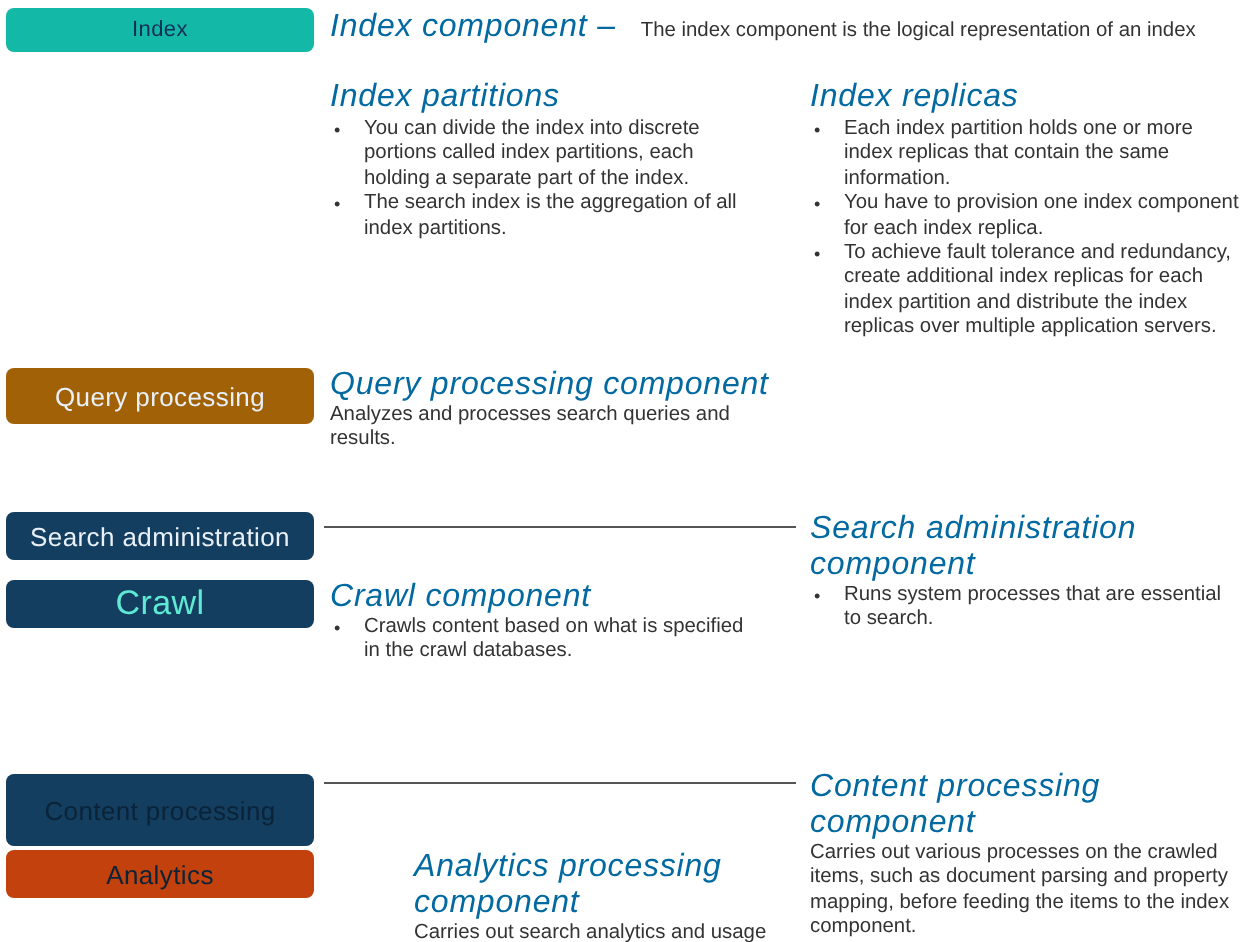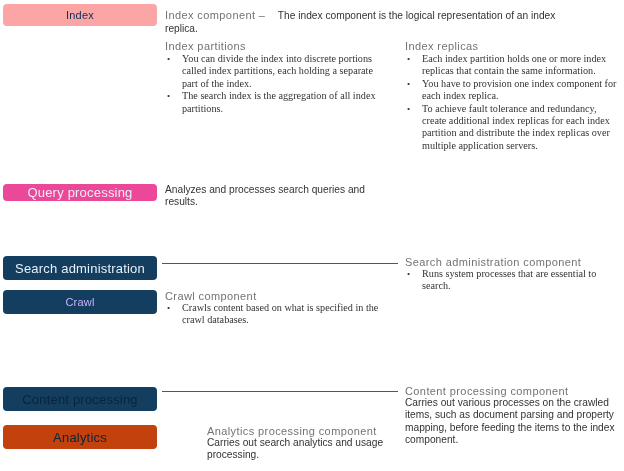--- a/index.html
+++ b/index.html
@@ -1,72 +1,72 @@
 <!DOCTYPE html>
 <html><head>
 <meta charset="utf-8">
 <style>
   html, body { margin:0; padding:0; background:#ffffff; }
   body { width:624px; height:471px; position:relative; overflow:hidden;
          font-family:"Liberation Sans", sans-serif; color:#222; }
   .btn { position:absolute; left:3px; width:154px; height:23px; border-radius:4px;
          display:flex; align-items:center; justify-content:center;
          font-size:12.5px; letter-spacing:0.2px; }
-  .btn.index { top:4px; height:22px; background:#fca5a5; color:#0f2f57; font-size:11px; }
-  .btn.query { top:184px; height:17px; background:#ec4899; color:#e8f0f8; font-size:13px; }
+  .btn.index { top:4px; height:22px; background:#14b8a6; color:#0f2f57; font-size:11px; }
+  .btn.query { top:184px; height:28px; background:#a16207; color:#e8f0f8; font-size:13px; }
   .btn.admin { top:256px; height:24px; background:#143e5f; color:#e9f0f7; font-size:13px;text-align:center; }
-  .btn.crawl { top:290px; height:24px; background:#143e5f; color:#c4b5fd; font-size:11px; }
-  .btn.content { top:387px; height:24px; background:#143e5f; color:#0b2338; font-size:13px; }
+  .btn.crawl { top:290px; height:24px; background:#143e5f; color:#5eead4; font-size:17px; }
+  .btn.content { top:387px; height:36px; background:#143e5f; color:#0b2338; font-size:13px; }
   .btn.analytics { top:425px; height:24px; background:#c2410c; color:#0b2338; font-size:13px; }
 
-  .title { font-size:11px; color:#737373; letter-spacing:0.4px; }
+  .title { font-size:16px; color:#0369a1; letter-spacing:0.4px;font-style:italic; }
   .desc { font-size:10.2px; color:#333; line-height:12.4px; }
   .block { position:absolute; }
   ul { margin:0; padding:0; list-style:none; }
-  li { position:relative; padding-left:17px; font-size:10.2px; color:#333; line-height:12.4px;font-family:Liberation Serif, serif; }
+  li { position:relative; padding-left:17px; font-size:10.2px; color:#333; line-height:12.4px; }
   li::before { content:"\2022"; position:absolute; left:2px; top:0; font-size:9px; }
 
   .line { position:absolute; height:1px; background:#555; }
 </style>
 </head>
 <body>
 
 <div class="btn index">Index</div>
 <div class="btn query">Query processing</div>
 <div class="btn admin">Search administration</div>
 <div class="btn crawl">Crawl</div>
 <div class="btn content">Content processing</div>
 <div class="btn analytics">Analytics</div>
 
 <div class="block" style="left:165px; top:5px; width:455px;">
   <div style="white-space:nowrap;">
     <span class="title">Index component –</span>
     <span class="desc" style="margin-left:8px;">The index component is the logical representation of an index</span>
   </div>
-  <div class="desc">replica.</div>
 </div>
 
 <div class="block" style="left:165px; top:40px; width:215px;">
   <div class="title" style="margin-bottom:1px;">Index partitions</div>
   <ul>
     <li>You can divide the index into discrete portions called index partitions, each holding a separate part of the index.</li>
     <li>The search index is the aggregation of all index partitions.</li>
   </ul>
 </div>
 
 <div class="block" style="left:405px; top:40px; width:215px;">
   <div class="title" style="margin-bottom:1px;">Index replicas</div>
   <ul>
     <li>Each index partition holds one or more index replicas that contain the same information.</li>
     <li>You have to provision one index component for each index replica.</li>
     <li>To achieve fault tolerance and redundancy, create additional index replicas for each index partition and distribute the index replicas over multiple application servers.</li>
   </ul>
 </div>
 
 <div class="block" style="left:165px; top:184px; width:220px;">
+  <div class="title">Query processing component</div>
   <div class="desc">Analyzes and processes search queries and results.</div>
 </div>
 
 <div class="line" style="left:162px; top:263px; width:236px;"></div>
 <div class="line" style="left:162px; top:391px; width:236px;"></div>
 
 <div class="block" style="left:405px; top:256px; width:215px;">
   <div class="title">Search administration component</div>
   <ul>
     <li>Runs system processes that are essential to search.</li>

